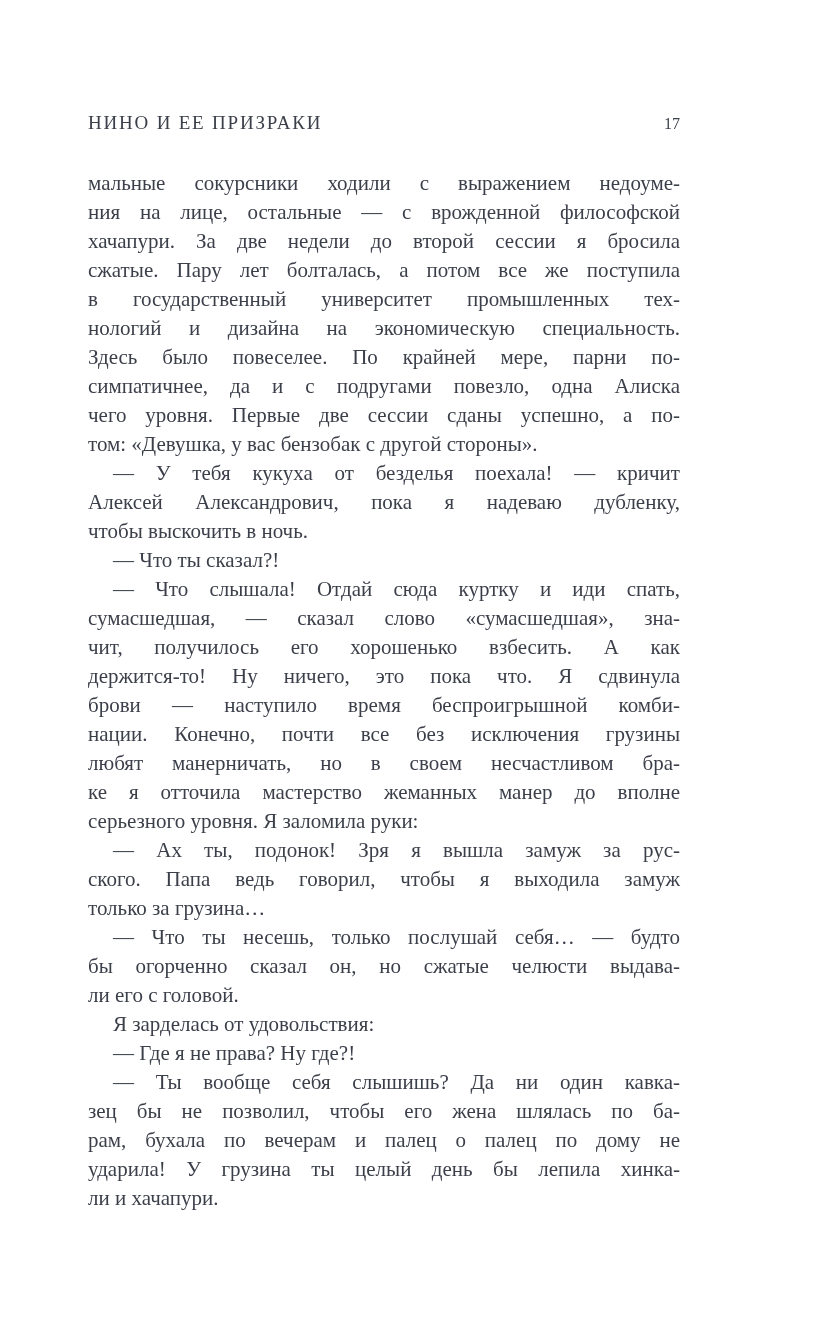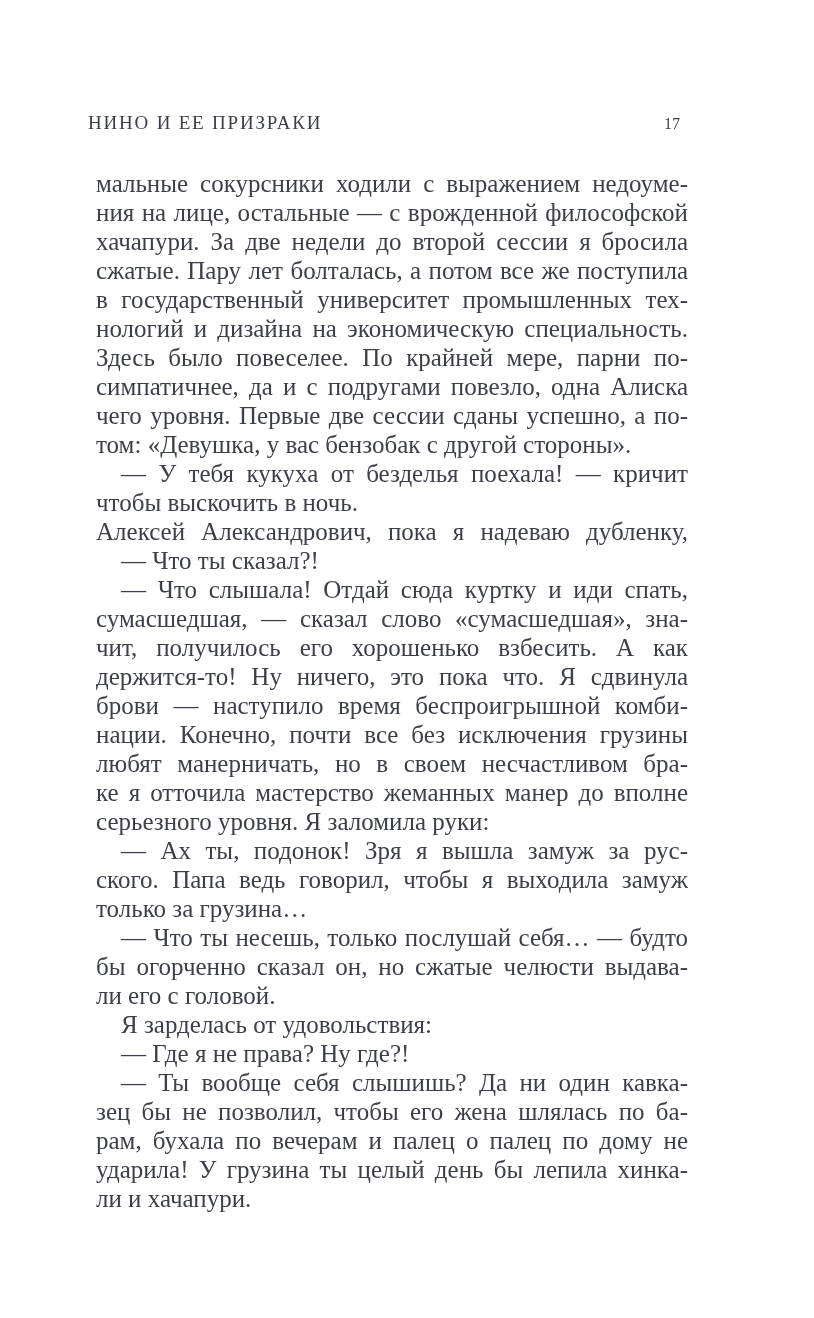--- a/index.html
+++ b/index.html
@@ -35,24 +35,24 @@
     letter-spacing: 1.8px;
     line-height: 24px;
     white-space: nowrap;
   }
   .page-number {
     font-size: 16px;
     line-height: 24px;
   }
   .text-block {
     position: absolute;
-    left: 96px;
+    left: 88px;
     width: 592px;
     top: 141px;
-    font-size: 25px;
+    font-size: 21px;
     line-height: 29px;
   }
   .paragraph {
     margin: 0;
     padding: 0;
   }
   .line {
     height: 29px;
     line-height: 29px;
     text-align: justify;
@@ -83,22 +83,22 @@
         <div class="line">сжатые. Пару лет болталась, а потом все же поступила</div>
         <div class="line">в государственный университет промышленных тех-</div>
         <div class="line">нологий и дизайна на экономическую специальность.</div>
         <div class="line">Здесь было повеселее. По крайней мере, парни по-</div>
         <div class="line">симпатичнее, да и с подругами повезло, одна Алиска</div>
         <div class="line">чего уровня. Первые две сессии сданы успешно, а по-</div>
         <div class="line last">том: «Девушка, у вас бензобак с другой стороны».</div>
       </div>
       <div class="paragraph">
         <div class="line first">— У тебя кукуха от безделья поехала! — кричит</div>
+        <div class="line">Алексей Александрович, пока я надеваю дубленку,</div>
         <div class="line last">чтобы выскочить в ночь.</div>
-        <div class="line">Алексей Александрович, пока я надеваю дубленку,</div>
       </div>
       <div class="paragraph">
         <div class="line first last">— Что ты сказал?!</div>
       </div>
       <div class="paragraph">
         <div class="line first">— Что слышала! Отдай сюда куртку и иди спать,</div>
         <div class="line">сумасшедшая, — сказал слово «сумасшедшая», зна-</div>
         <div class="line">чит, получилось его хорошенько взбесить. А как</div>
         <div class="line">держится-то! Ну ничего, это пока что. Я сдвинула</div>
         <div class="line">брови — наступило время беспроигрышной комби-</div>

